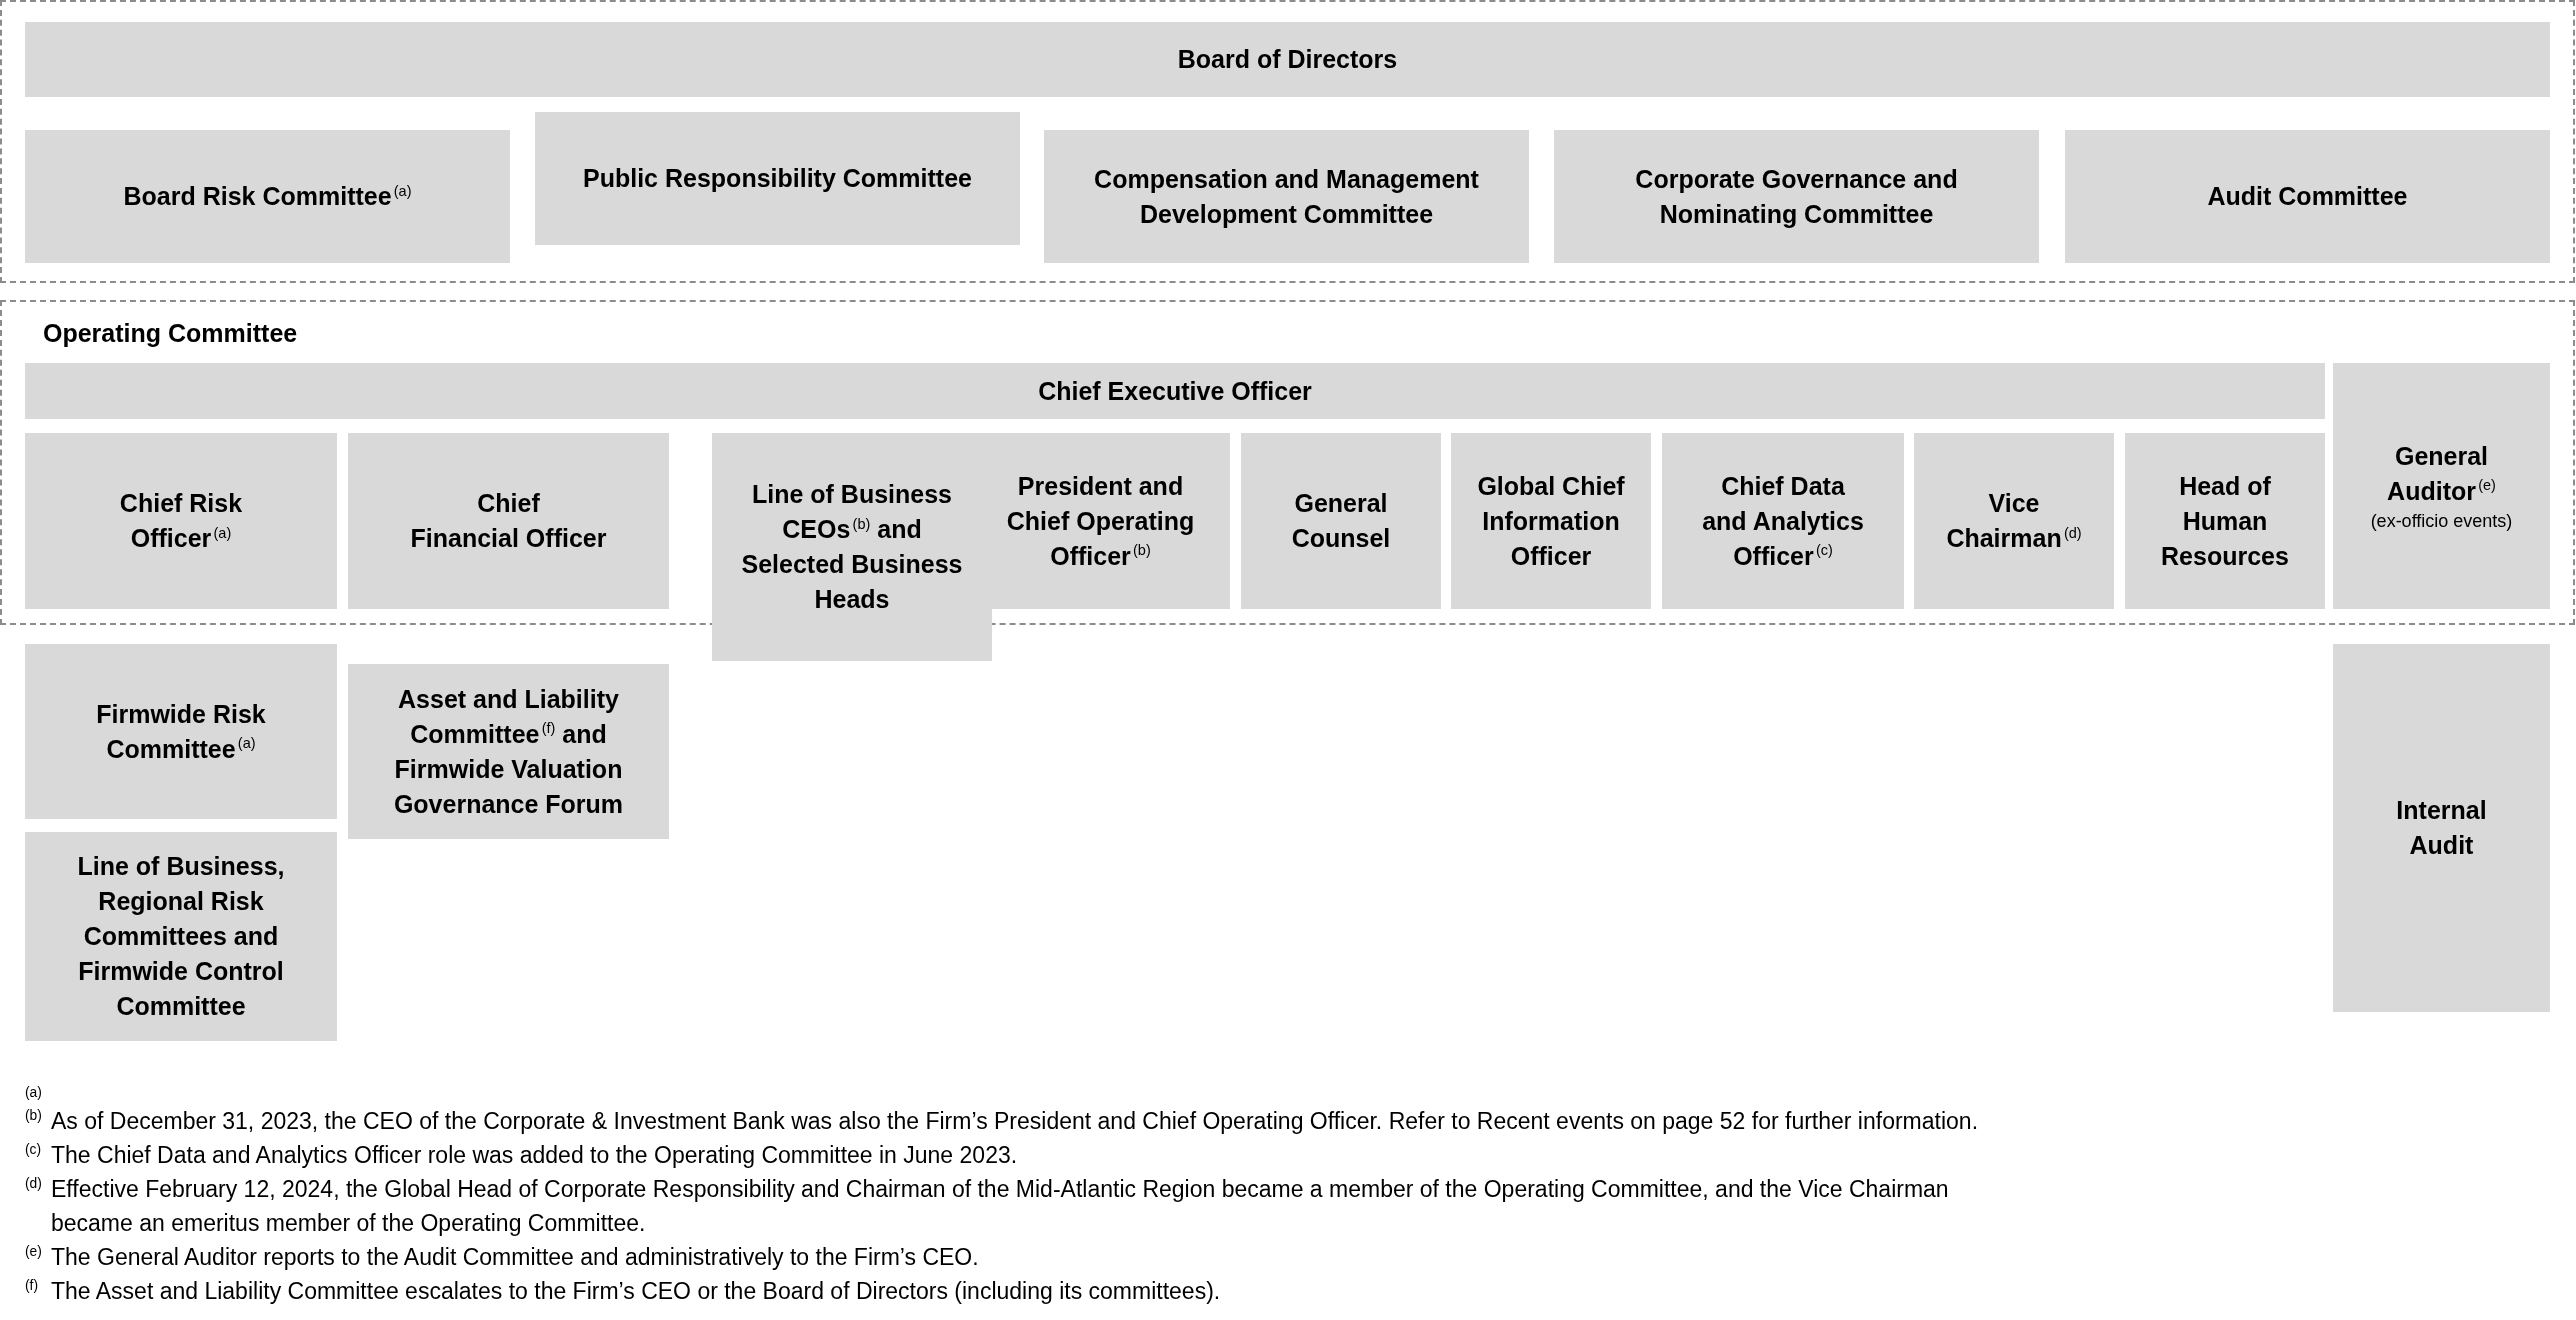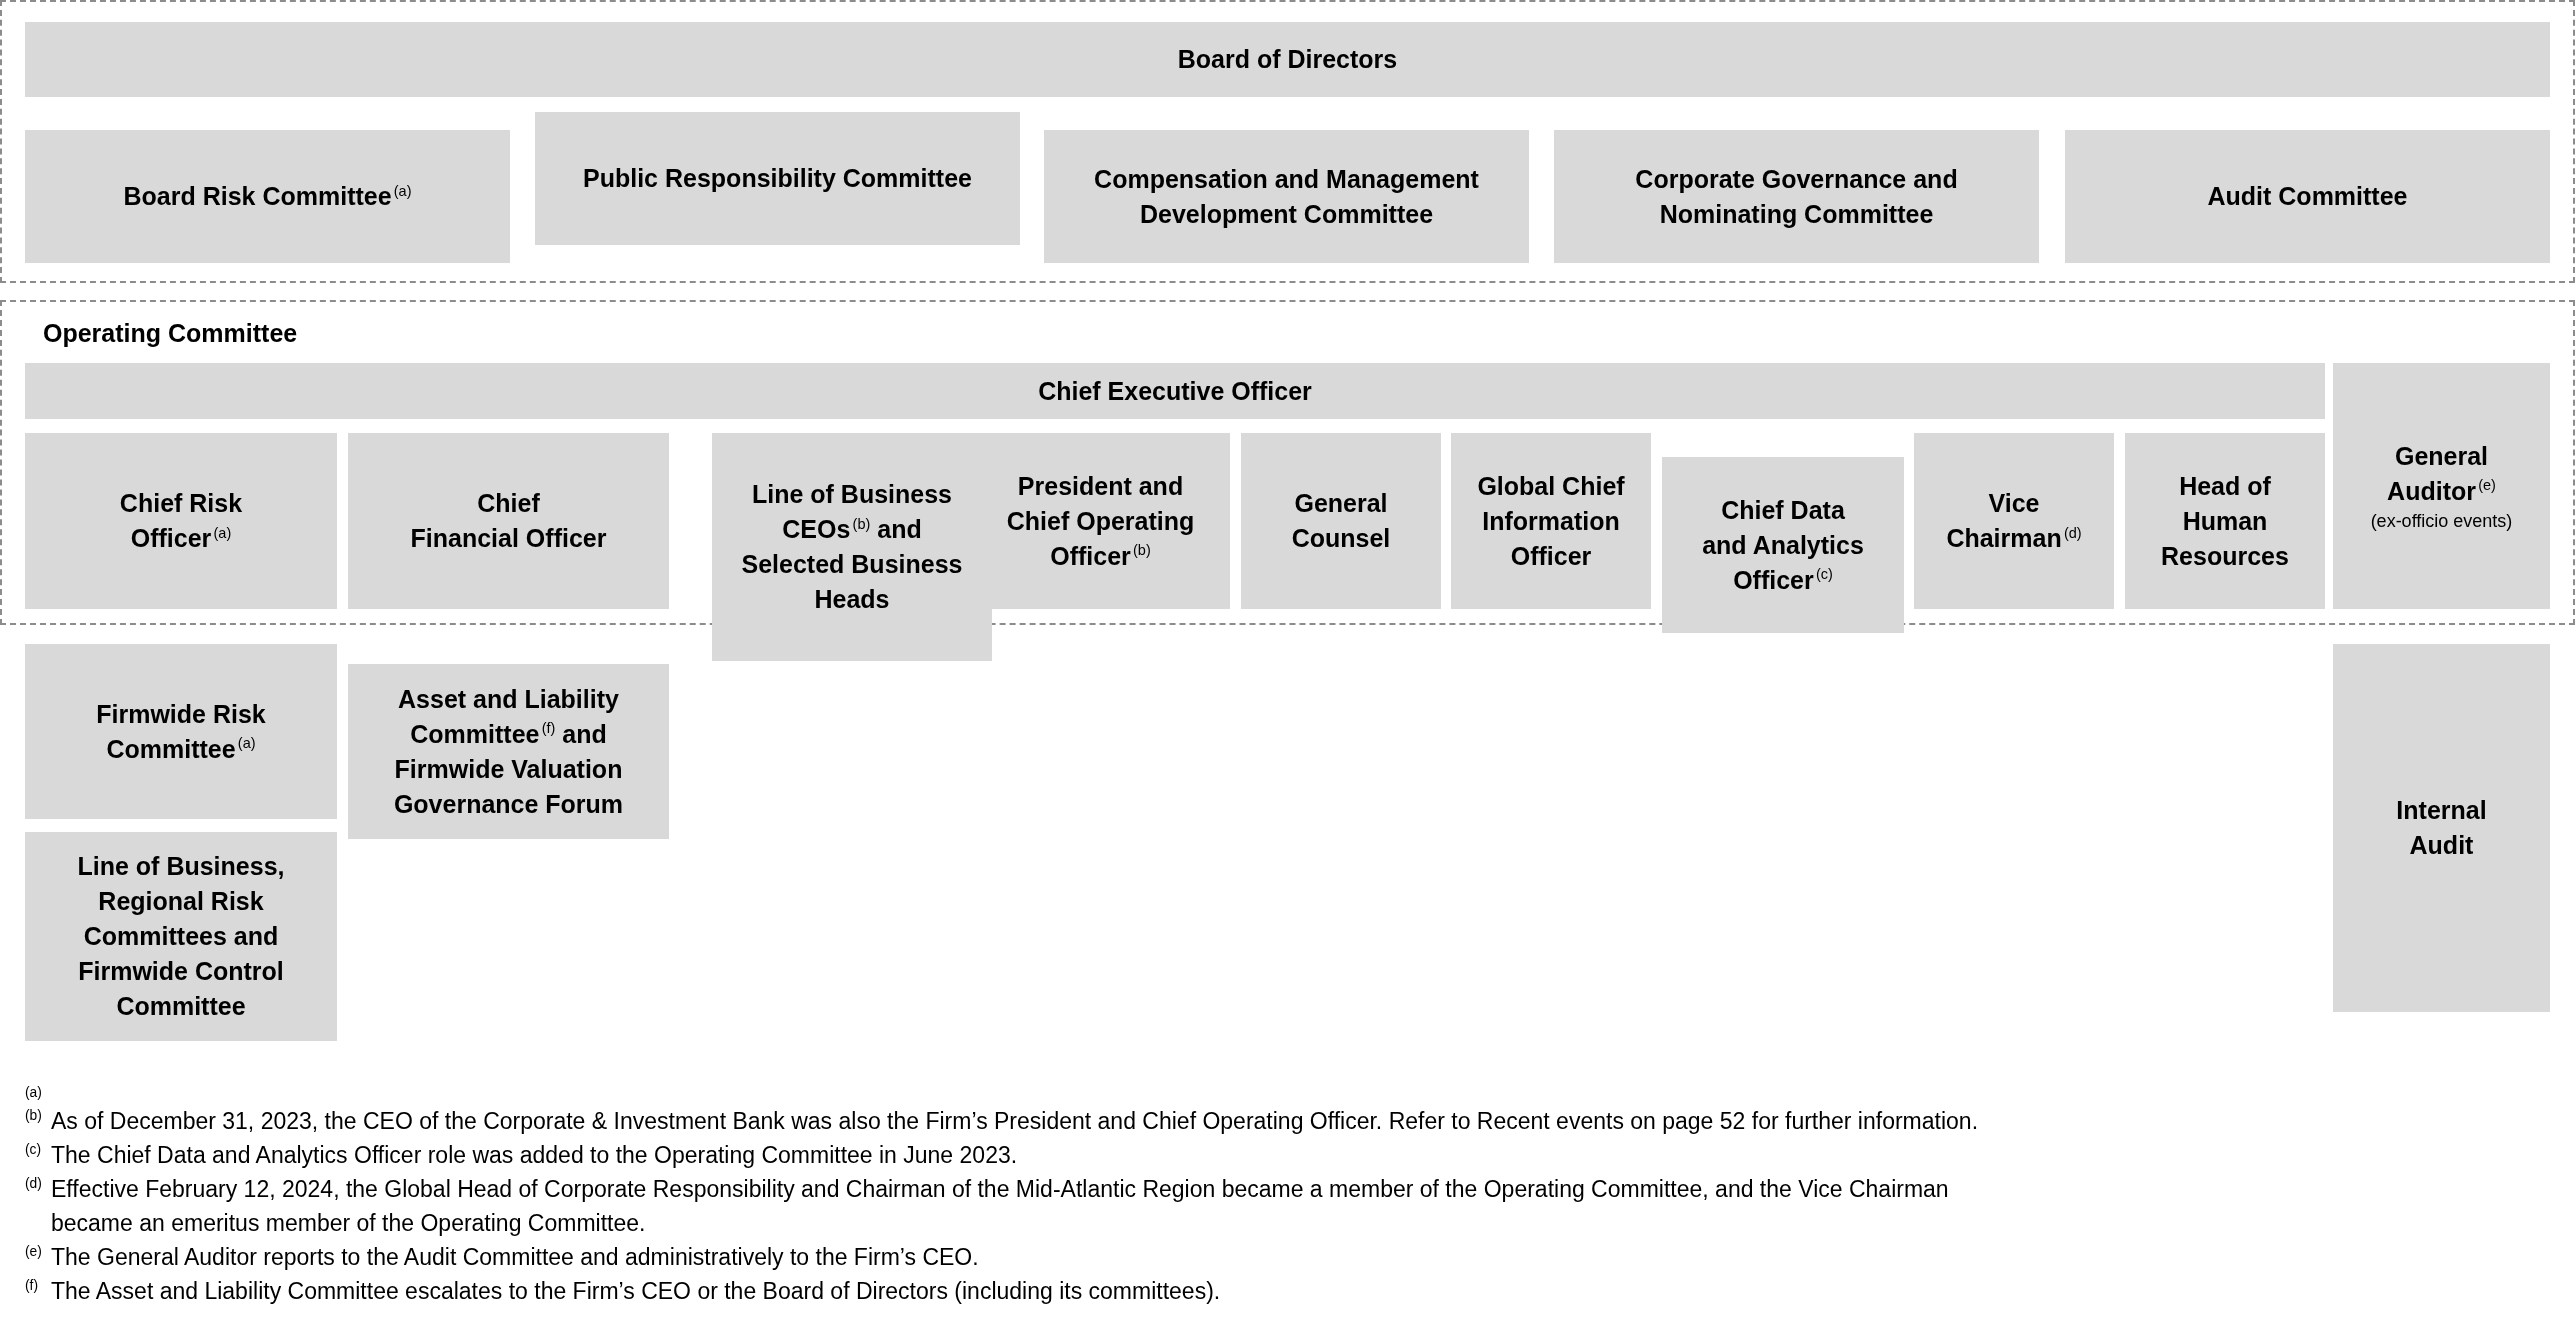--- a/index.html
+++ b/index.html
@@ -69,21 +69,21 @@
 </div>
 <div class="box" style="left:1241px;top:433px;width:200px;height:176px;">
   <span class="t">General
 Counsel</span>
 </div>
 <div class="box" style="left:1451px;top:433px;width:200px;height:176px;">
   <span class="t">Global Chief
 Information
 Officer</span>
 </div>
-<div class="box" style="left:1662px;top:433px;width:242px;height:176px;margin-top:24px;">
+<div class="box" style="left:1662px;top:433px;width:242px;height:176px;">
   <span><span class="t">Chief Data
 and Analytics
 Officer</span><sup>(c)</sup></span>
 </div>
 <div class="box" style="left:1914px;top:433px;width:200px;height:176px;">
   <span><span class="t">Vice
 Chairman</span><sup>(d)</sup></span>
 </div>
 <div class="box" style="left:2125px;top:433px;width:200px;height:176px;">
   <span class="t">Head of

